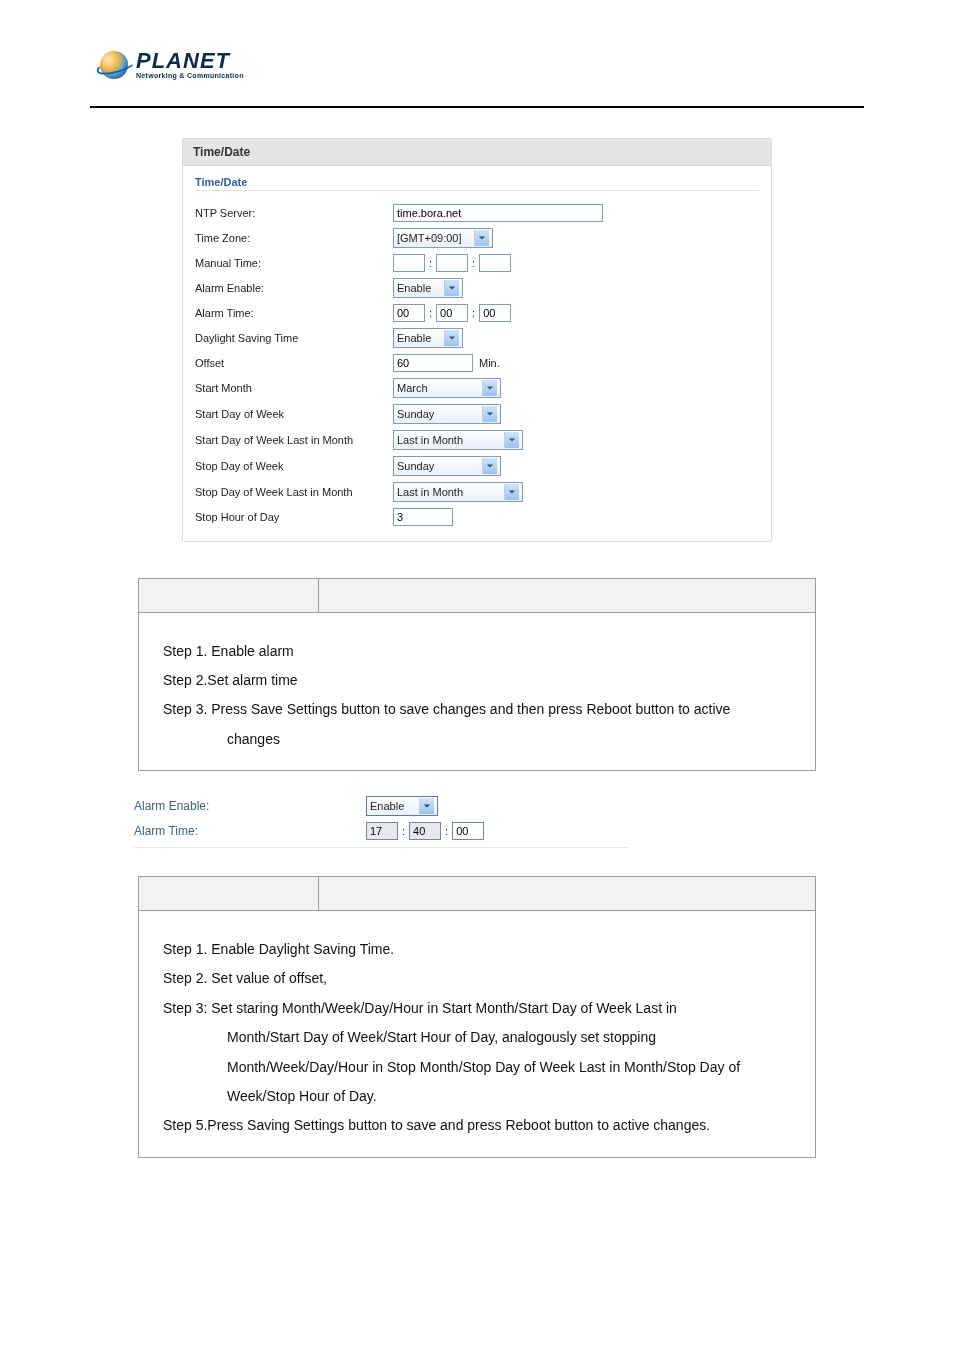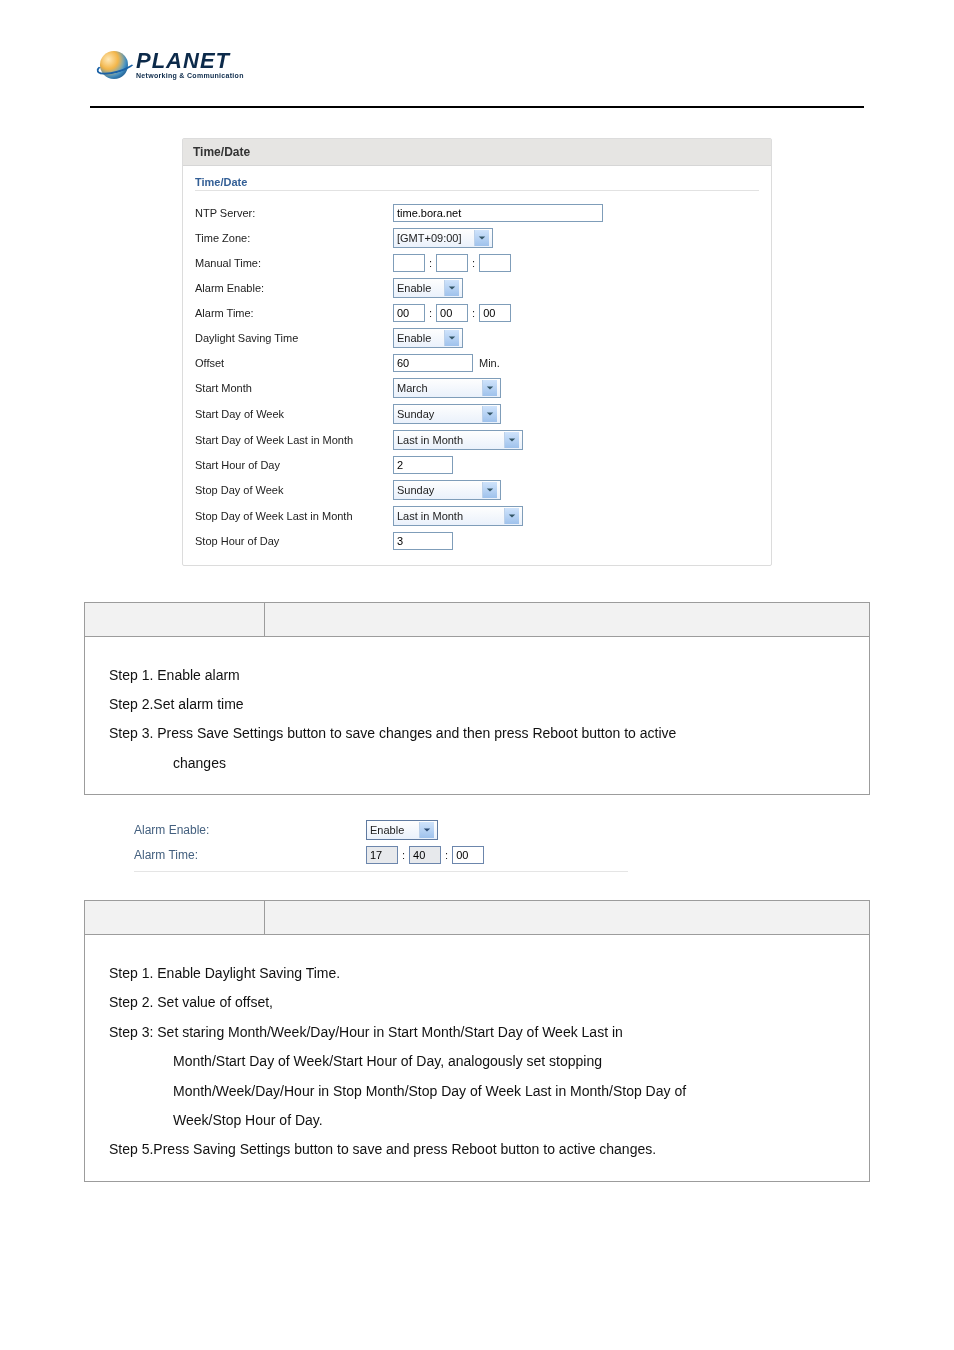--- a/index.html
+++ b/index.html
@@ -143,21 +143,21 @@
     background: linear-gradient(#cfe3fb,#9fc2ec);
     border-left:1px solid #bcd1ea;
     display:flex; align-items:center; justify-content:center;
   }
   .sel .chev svg{ width:8px; height:8px; display:block; }
   .colon { padding: 0 4px; }
   .unit  { padding-left: 6px; font-size:11px; }
 
   
   .instr-box {
-    width: 786px;
+    width: 678px;
     margin: 0 auto 22px auto;
     border: 1px solid #9c9c9c;
     background:#fff;
   }
   .instr-header {
     display:flex;
     border-bottom:1px solid #9c9c9c;
     height:34px;
   }
   .instr-left {
@@ -310,24 +310,20 @@
           <span class="sel w-opt2">
             <span class="sel-text">Last in Month</span>
             <span class="chev">
                 <svg viewBox="0 0 10 10">
                   <path d="M1 3 L5 7 L9 3 Z" fill="#356"></path>
                 </svg>
               </span>
           </span>
         </div>
 
-        <div class="form-row">
-          <span class="label">Start Hour of Day</span>
-          <input class="ctrl-input" style="width: 60px;" value="2">
-        </div>
 
 
         <div class="form-row">
           <span class="label">Stop Day of Week</span>
           <span class="sel w-opt">
             <span class="sel-text">Sunday</span>
             <span class="chev">
                 <svg viewBox="0 0 10 10">
                   <path d="M1 3 L5 7 L9 3 Z" fill="#356"></path>
                 </svg>

